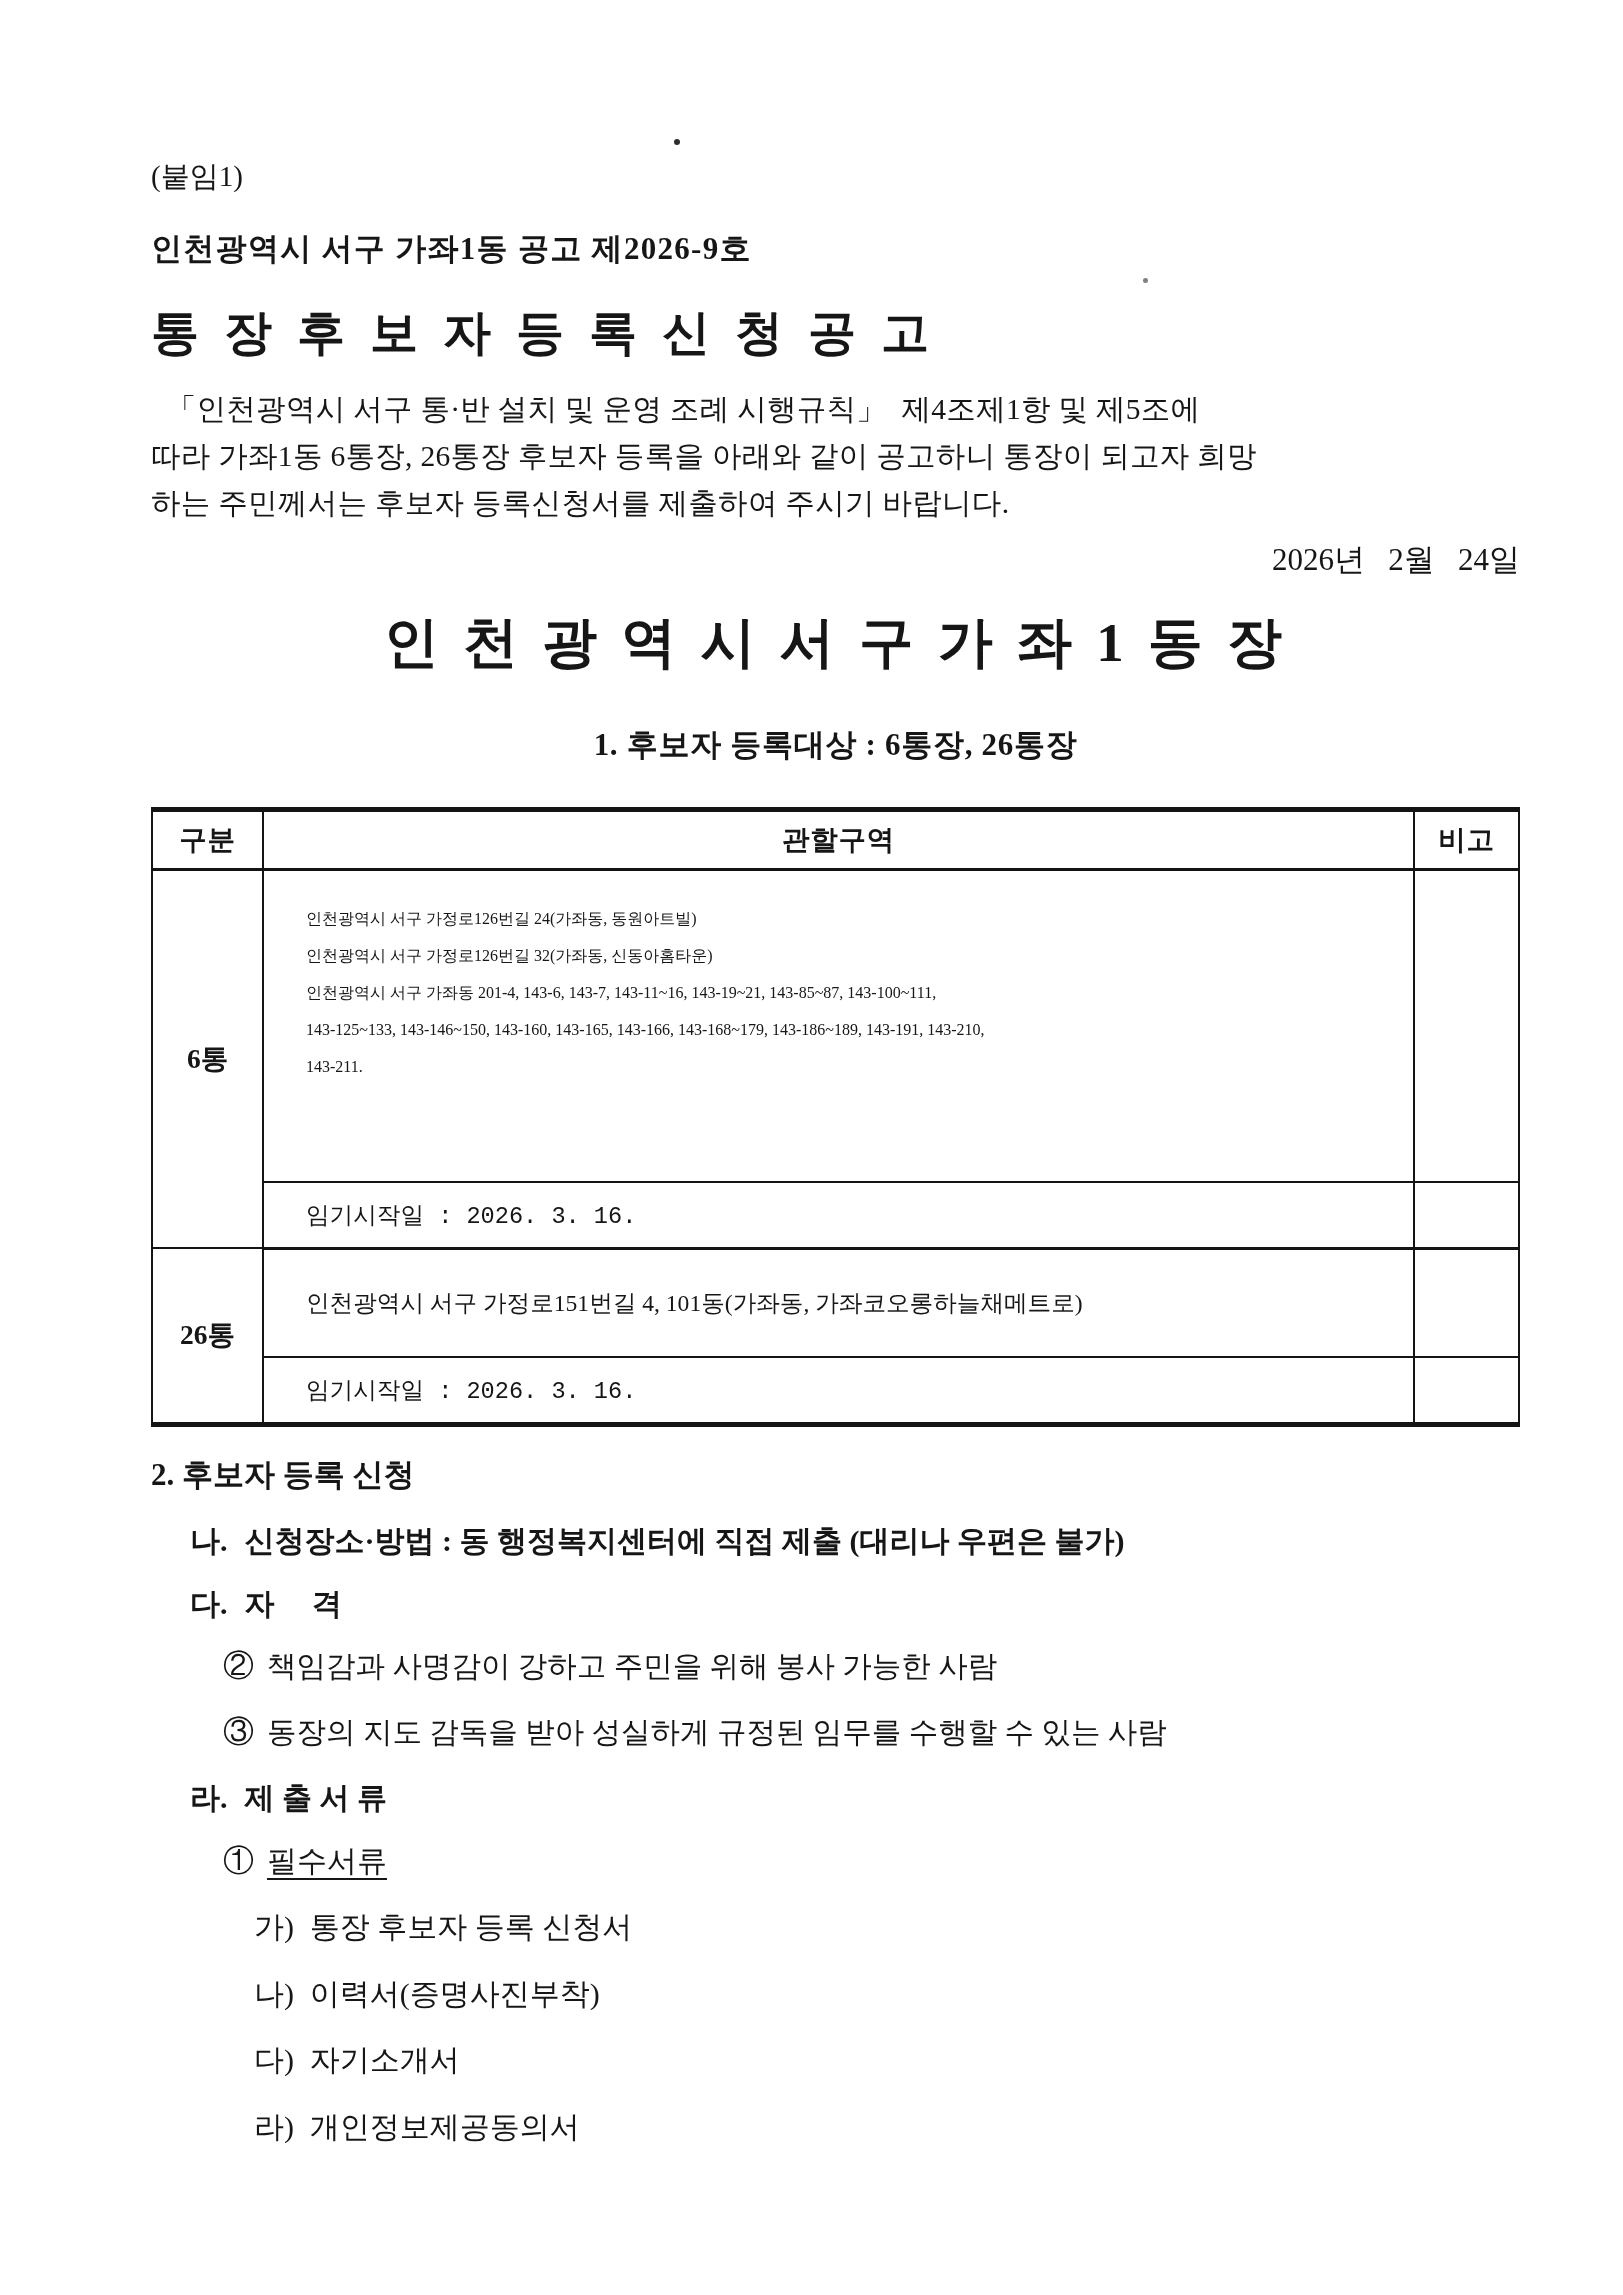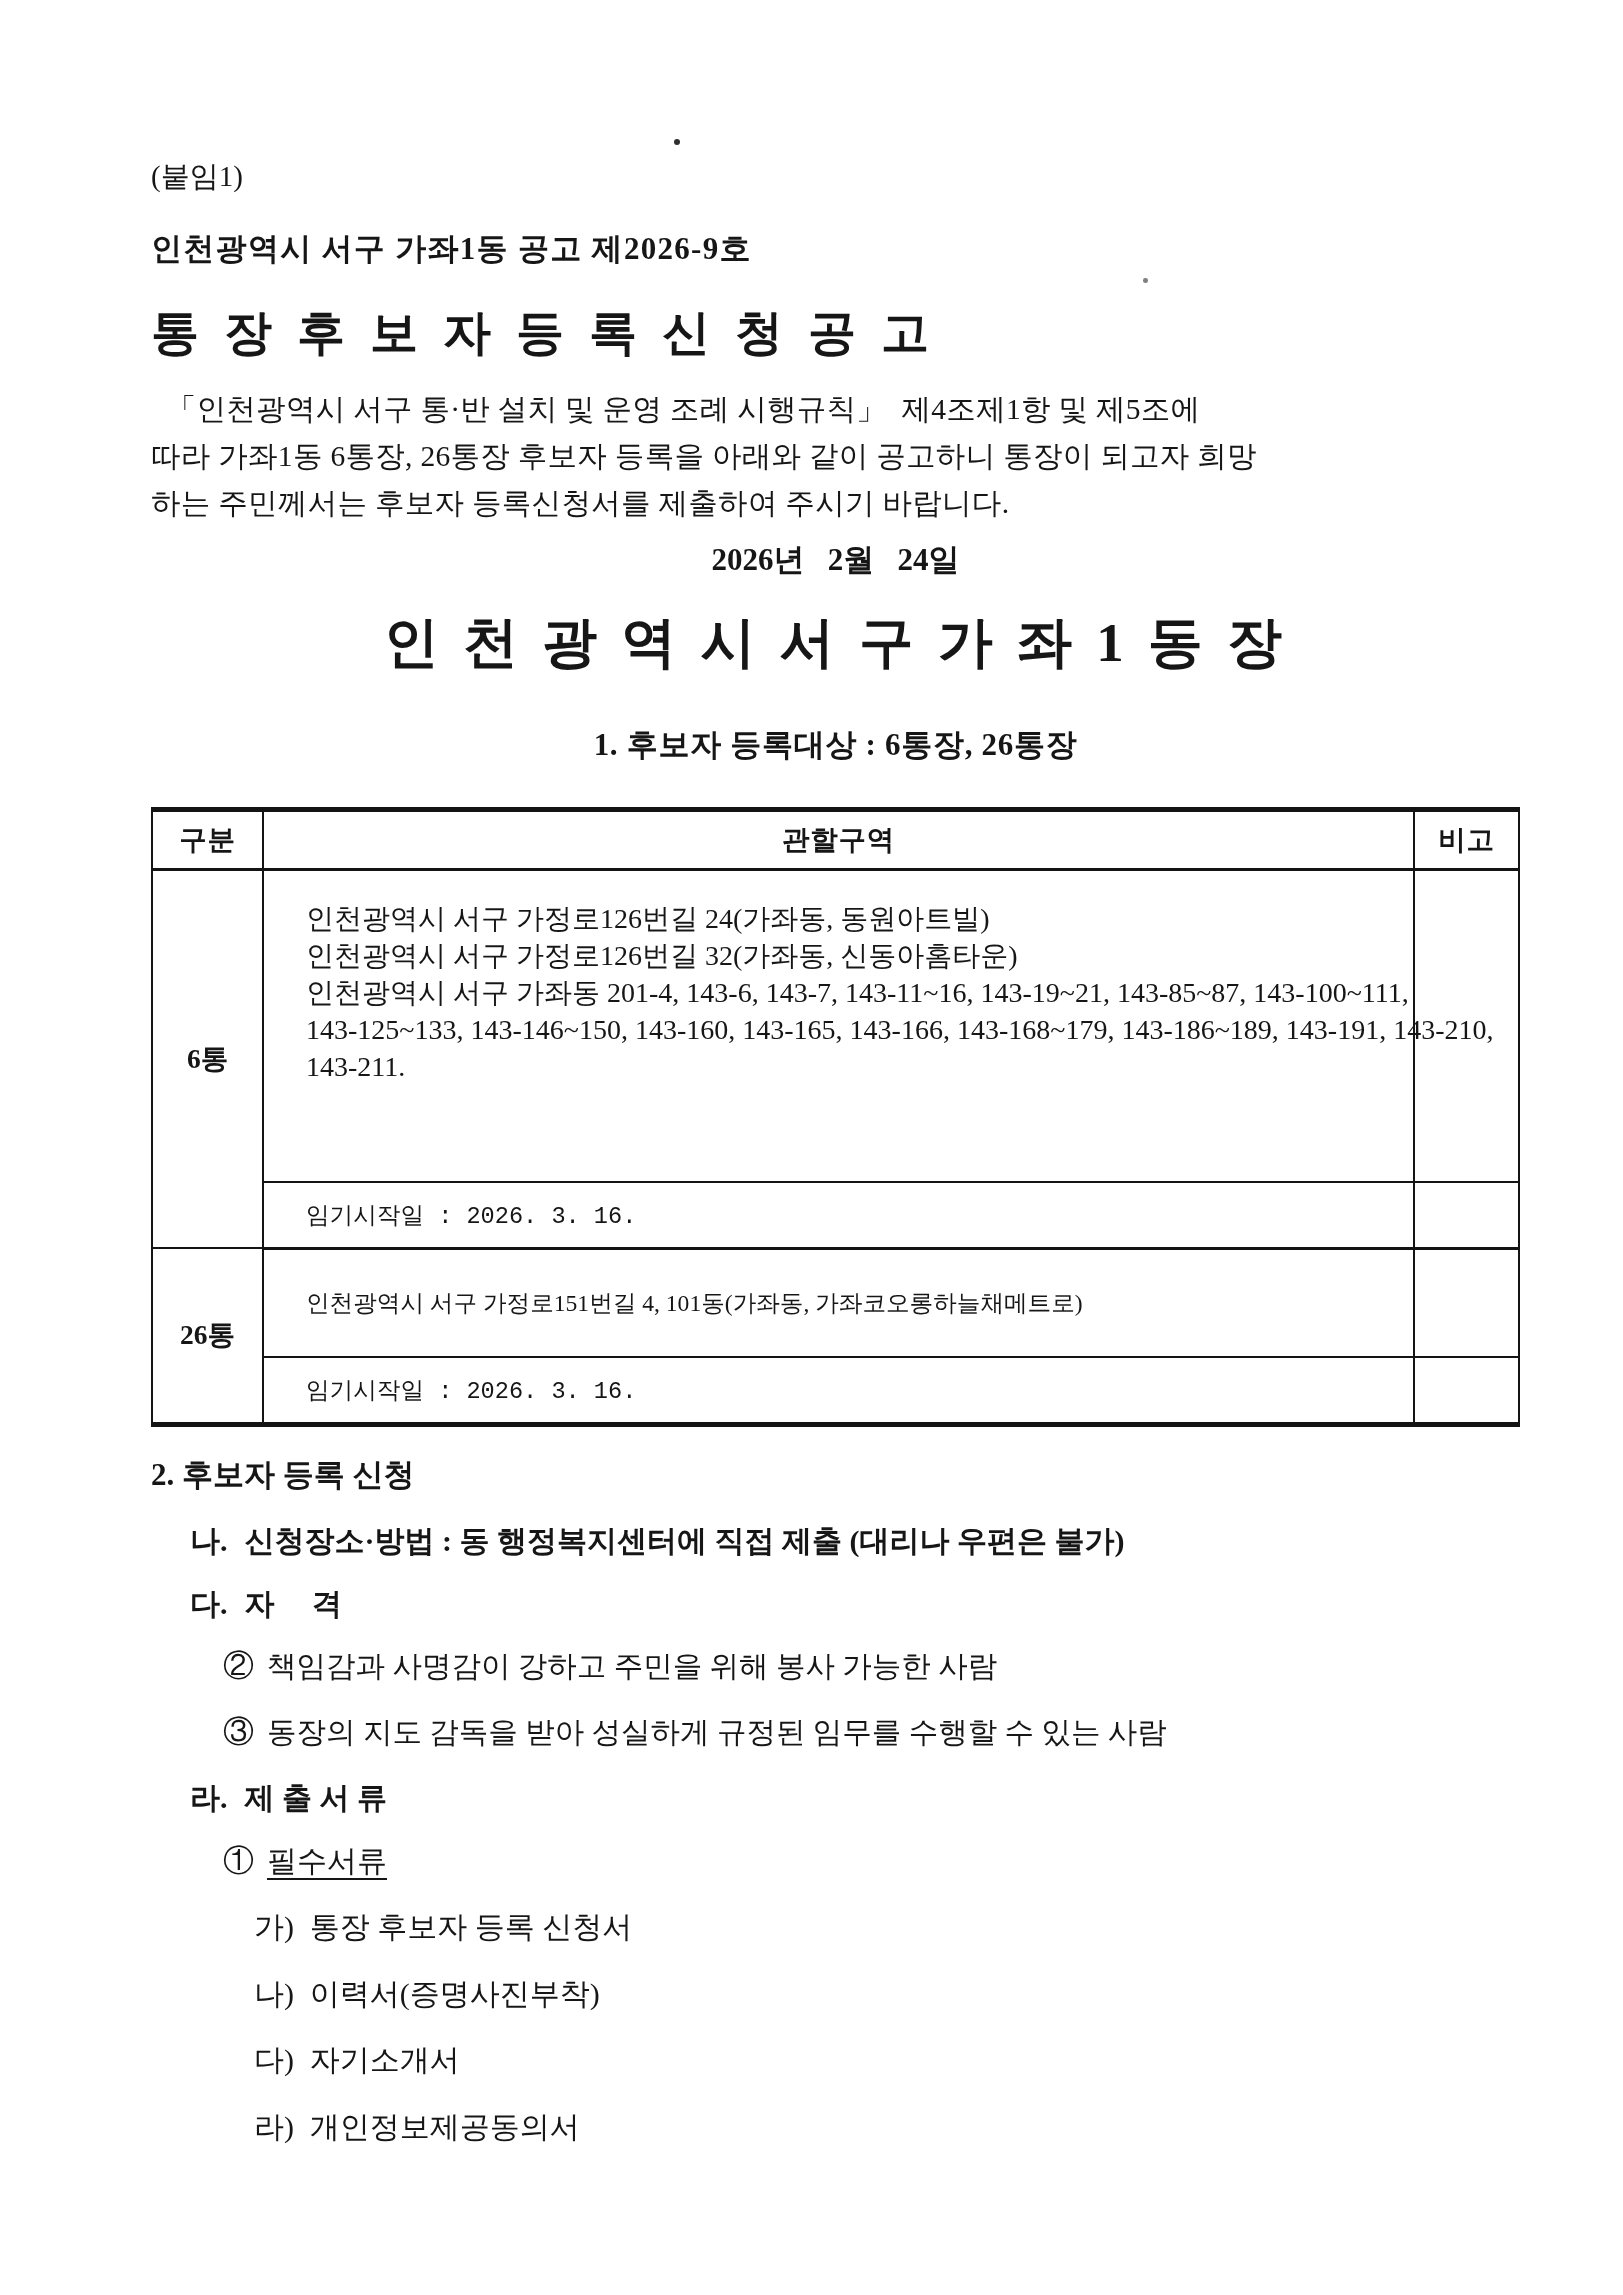--- a/index.html
+++ b/index.html
@@ -18,38 +18,38 @@
   .dot2 { left:1143px; top:278px; width:4.6px;  height:4.6px;  background:#4a4a4a; opacity:.7; }
 
   p,h1,h2,h3 { margin:0; }
 
   .attach    { font-size:29px; line-height:34px; margin-bottom:37px; }
   .notice-no { font-size:31px; line-height:37px; font-weight:bold; margin-bottom:37px; letter-spacing:1.3px; }
   .title     { font-size:48px; line-height:58px; font-weight:bold; text-align:left;
                letter-spacing:6.5px; margin-bottom:23.6px; white-space:pre; }
   .intro     { font-size:29.5px; line-height:47px; white-space:pre; letter-spacing:0.3px; }
   .indent1   { text-indent:15.7px; }
-  .date      { font-size:31px; line-height:38px; font-weight:bold; text-align:center;
+  .date      { font-size:31px; line-height:38px; font-weight:normal; text-align:right;
                margin-top:14.4px; white-space:pre; }
   .issuer    { font-size:55px; line-height:67px; font-weight:bold; text-align:center;
                letter-spacing:5.2px; margin-top:30px; white-space:pre; }
 
   .s1-heading { font-size:31px; line-height:38px; font-weight:bold; margin-top:50px; letter-spacing:0.7px;text-align:center; }
 
   table.area-table {
     width:1367px; table-layout:fixed; border-collapse:collapse;
     margin-top:43px;
     border:2.6px solid #141414; border-top-width:5.2px; border-bottom-width:5.2px;
   }
   .area-table th, .area-table td { border:2px solid #141414; padding:0; }
   .area-table thead th { height:56px; font-size:27.5px; font-weight:bold; text-align:center;
                          vertical-align:middle; border-bottom:3.9px solid #141414; letter-spacing:0.7px; }
   td.cell-label { text-align:center; vertical-align:middle; font-weight:bold; font-size:27.5px; }
   td.cell-addr  { vertical-align:top; padding:29px 15.7px 15.7px 42px; height:265px; }
-  td.cell-addr p { font-size:28px; line-height:37px; white-space:nowrap; }
+  td.cell-addr p { font-size:16px; line-height:37px; white-space:nowrap; }
   td.cell-addr26 { vertical-align:middle; height:106px; padding:0 15.7px 0 42px; }
   td.cell-term  { vertical-align:middle; height:64px; padding-left:42px; font-size:23.6px;font-family:Liberation Mono, monospace; }
   tr.group-end td { border-bottom:3.3px solid #141414; }
 
   .s2-heading { font-size:31px; line-height:38px; font-weight:bold; margin-top:29px; margin-bottom:27.5px; }
   .item  { font-size:30px; line-height:39px; font-weight:bold; margin:0 0 23.6px 39px; white-space:pre-wrap; }
   .item .lbl { margin-right:17px; }
   .qual  { font-size:29.5px; line-height:39px; margin:0 0 26px 72px; white-space:pre-wrap; }
   .qual .num { margin-right:13px; font-size:31px; }
   .docs-head { font-size:30px; line-height:39px; margin:0 0 27.5px 72px; }

